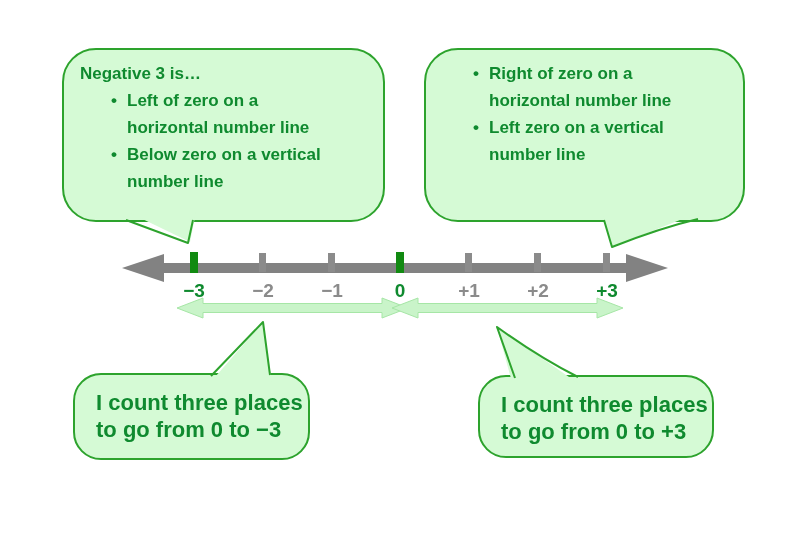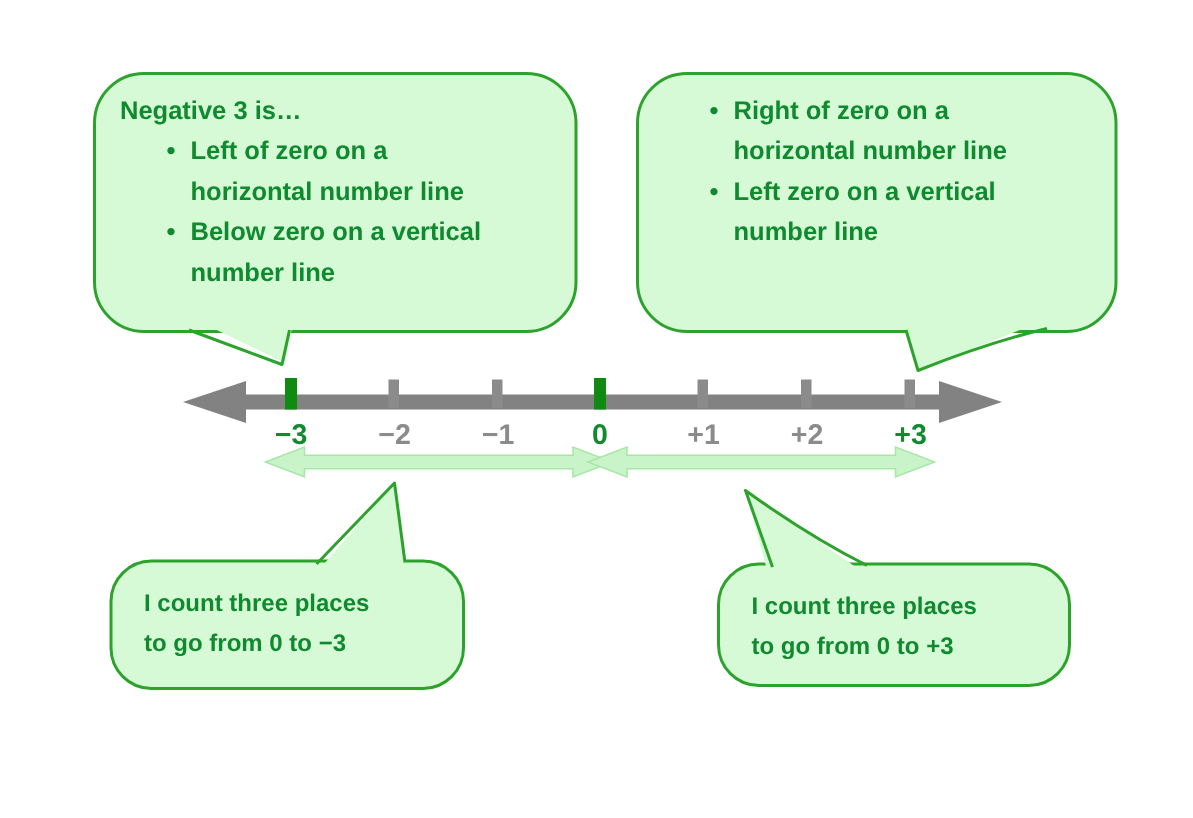--- a/index.html
+++ b/index.html
@@ -19,21 +19,21 @@
   .bubble ul{margin:0;padding:0 0 0 47px;}
   .bubble li{list-style:none;position:relative;font-size:17px;font-weight:600;line-height:27px;white-space:pre-line;}
   .bubble li::before{content:"\2022";position:absolute;left:-16px;top:0;}
   
   .callout{
     position:absolute;background:#d5fad5;border:2px solid #2da32d;border-radius:28px;
     box-sizing:border-box;color:#0f8a2f;z-index:2;
   }
   .callout-neg{left:73px;top:373px;width:237px;height:87px;}
   .callout-pos{left:478px;top:375px;width:236px;height:83px;}
-  .callout-text{padding:14px 0 0 21px;font-size:16px;font-weight:600;line-height:27px;white-space:pre-line;}
+  .callout-text{padding:14px 0 0 21px;font-size:22px;font-weight:600;line-height:27px;white-space:pre-line;}
   
   .nl-bar{position:absolute;left:152px;top:263px;width:490px;height:10px;background:#828282;z-index:1;}
   .nl-head{position:absolute;width:0;height:0;top:254px;z-index:1;}
   .nl-head-left{left:122px;border-top:14px solid transparent;border-bottom:14px solid transparent;border-right:42px solid #828282;}
   .nl-head-right{left:626px;border-top:14px solid transparent;border-bottom:14px solid transparent;border-left:42px solid #828282;}
   .tick{position:absolute;z-index:2;}
   .tick-gray{width:7px;height:19px;top:253px;background:#8b8b8b;}
   .tick-green{width:8px;height:21px;top:252px;background:#118a11;}
   .tk0{left:190px;} .tk1{left:259px;} .tk2{left:328px;} .tk3{left:396px;} .tk4{left:465px;} .tk5{left:534px;} .tk6{left:603px;}
   .tick-label{position:absolute;top:280px;width:48px;text-align:center;font-size:19px;font-weight:600;z-index:2;}

